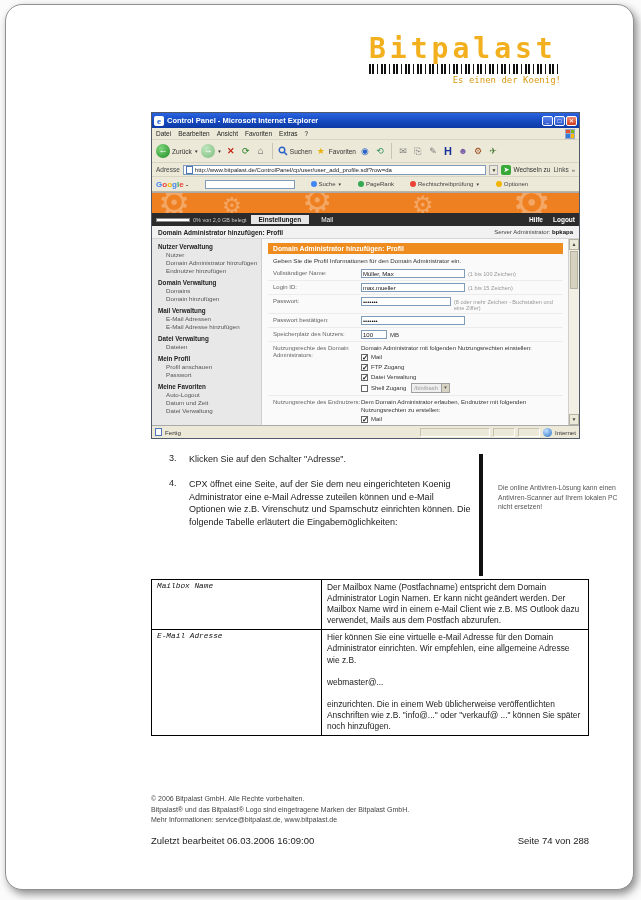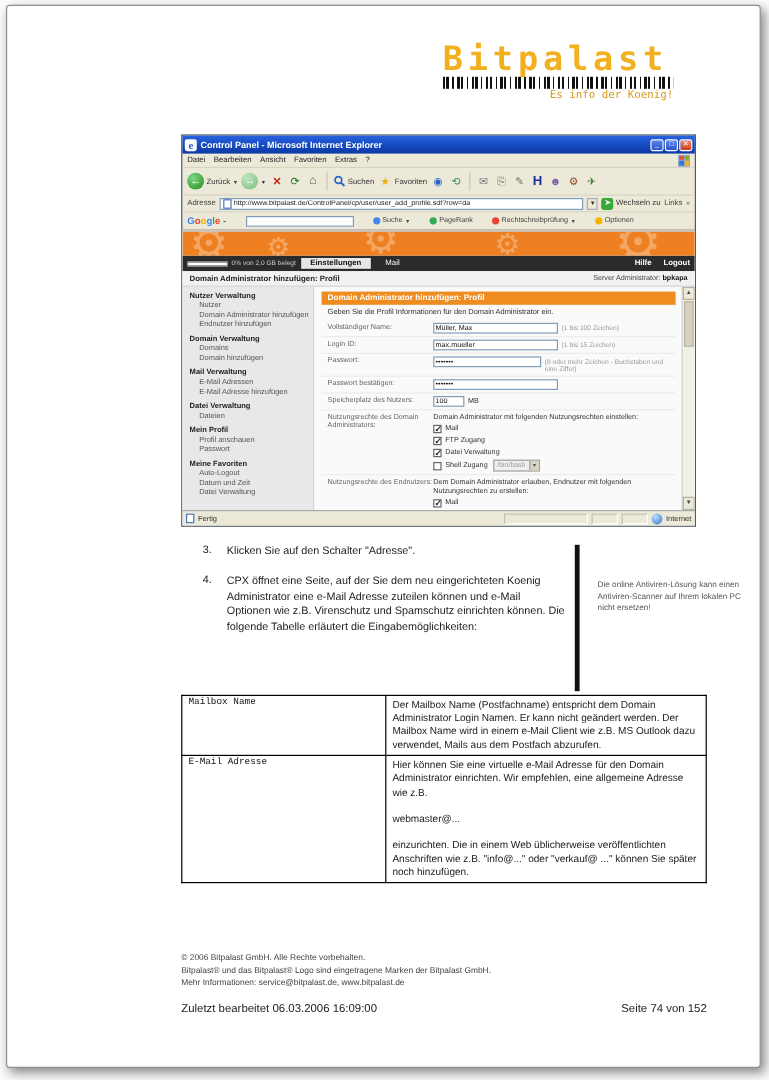--- a/index.html
+++ b/index.html
@@ -1,18 +1,18 @@
 <!DOCTYPE html>
 <html><head>
 <meta charset="utf-8">
 <style>
   * { margin:0; padding:0; box-sizing:border-box; }
   html,body { width:641px; height:900px; background:#fbfbfb; font-family:"Liberation Sans",sans-serif; }
   .page { position:absolute; left:5px; top:4px; width:629px; height:886px; background:#fff;
-          border:1.5px solid #909090; border-radius:3px; box-shadow:3px 4px 9px rgba(0,0,0,.45); overflow:hidden; }
+          border:1.5px solid #909090; border-radius:17px; box-shadow:3px 4px 9px rgba(0,0,0,.45); overflow:hidden; }
 
   
   .logo { position:absolute; right:72px; top:30px; width:192px; }
   .logo .brand { font-family:"DejaVu Sans Mono",monospace; font-weight:bold; font-size:28px; letter-spacing:4px; color:#f2b01e; line-height:28px; }
   .logo .barcode { height:10px; margin-top:1px;
       background:repeating-linear-gradient(90deg,#111 0 2px,#fff 2px 3px,#111 3px 5px,#fff 5px 8px,#111 8px 9px,#fff 9px 12px); }
   .logo .tagline { font-family:"DejaVu Sans Mono",monospace; font-size:9px; color:#d99a15; text-align:right; margin-top:1px; }
 
   .caption { position:absolute; left:147px; top:92px; font-style:italic; font-size:10.5px; color:#333; }
 
@@ -107,36 +107,36 @@
   .ins { display:flex; margin-bottom:13px; }
   .ins .num { width:20px; flex:0 0 auto; font-size:9px; color:#222; }
   .ins .txt { flex:1; font-size:9px; color:#222; line-height:1.38; }
   .mdivider { position:absolute; left:473px; top:449px; width:3.5px; height:122px; background:#111; }
   .sidenote { position:absolute; left:492px; top:478px; width:132px; font-size:6.8px; color:#555; line-height:1.4; }
 
   
   .dtable { position:absolute; left:145px; top:574px; width:438px; border-collapse:collapse; }
   .dtable th { background:#000; color:#fff; font-size:8.5px; text-align:left; padding:2px 5px; border:1px solid #000; }
   .dtable td { border:1px solid #000; vertical-align:top; padding:2px 5px 3px 5px; }
-  .dtable td.fcol { width:170px; font-family:"Liberation Mono",monospace; font-size:7.8px; color:#111; }
+  .dtable td.fcol { width:170px; font-family:"Liberation Mono",monospace; font-size:7.8px; color:#111;font-style:italic; }
   .dtable td.ecol { font-size:8.4px; color:#222; line-height:1.32; white-space:pre-line; }
 
   
   .footer { position:absolute; left:145px; top:789px; font-size:7px; color:#444; line-height:1.5; }
   .bottomline { position:absolute; left:145px; top:830px; width:438px; display:flex; justify-content:space-between; font-size:9.5px; color:#222; }
 </style>
 </head>
 <body>
 
 <div class="page">
 
   <div class="logo">
     <div class="brand">Bitpalast</div>
     <div class="barcode"></div>
-    <div class="tagline">Es info der Koenig!</div>
+    <div class="tagline">Es einen der Koenig!</div>
   </div>
 
 
   <div class="browser">
     <div class="titlebar">
       <span class="ie-ic">e</span>
       <span class="title">Control Panel - Microsoft Internet Explorer</span>
       <span class="wbtn">_</span>
       <span class="wbtn">□</span>
       <span class="wbtn close">✕</span>
@@ -437,16 +437,16 @@
     </table>
 
   <div class="footer">
     <div>© 2006 Bitpalast GmbH. Alle Rechte vorbehalten.</div>
     <div>Bitpalast® und das Bitpalast® Logo sind eingetragene Marken der Bitpalast GmbH.</div>
     <div>Mehr Informationen: service@bitpalast.de, www.bitpalast.de</div>
   </div>
 
   <div class="bottomline">
     <span>Zuletzt bearbeitet 06.03.2006 16:09:00</span>
-    <span>Seite 74 von 152</span>
+    <span>Seite 74 von 288</span>
   </div>
 
 </div>
 
 </body></html>

